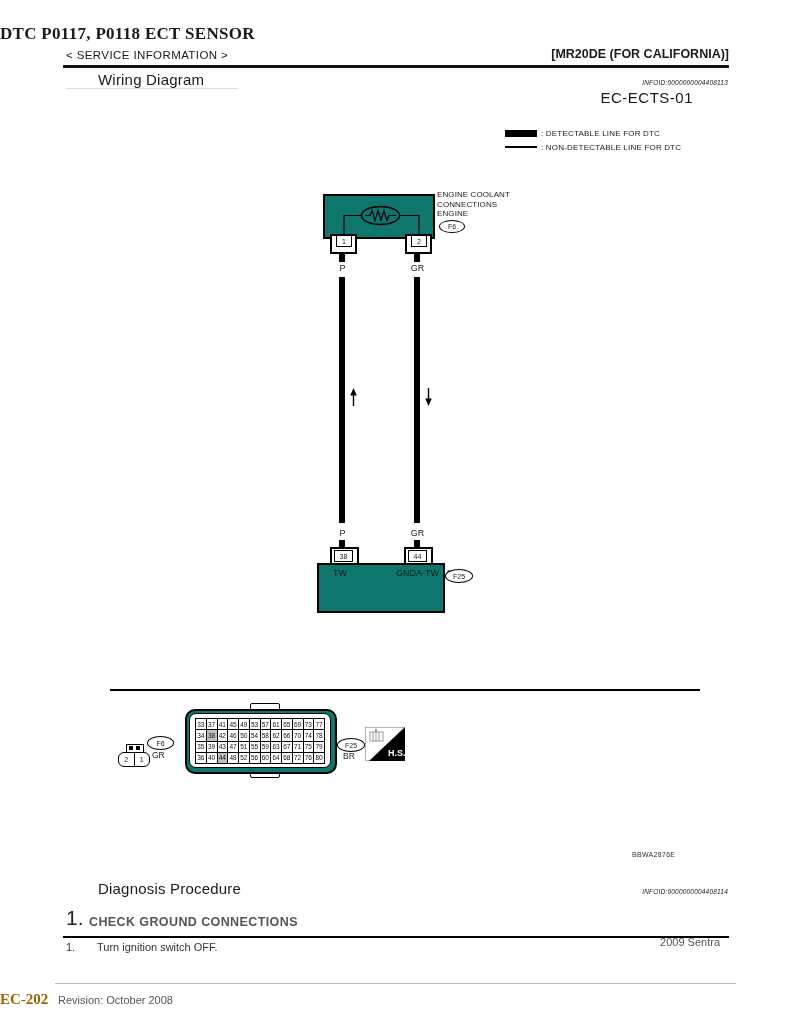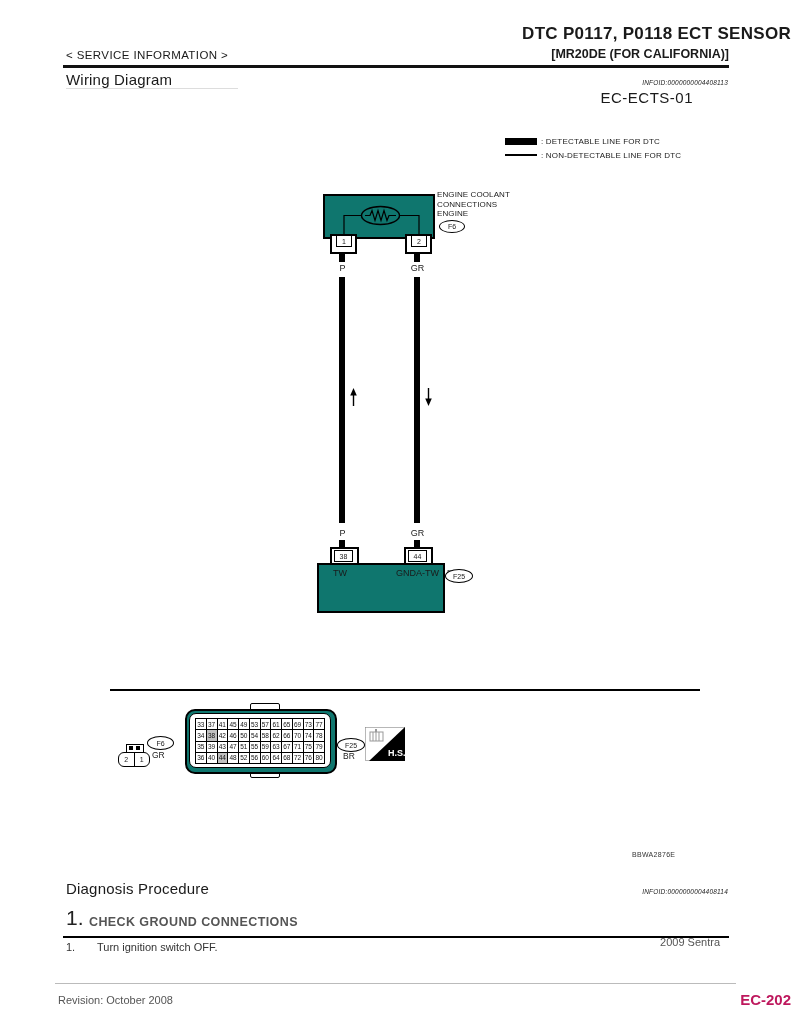--- a/index.html
+++ b/index.html
@@ -2,26 +2,26 @@
 <html><head>
 <meta charset="utf-8">
 <style>
   html,body{margin:0;padding:0;background:#e8e8e8;}
   .page{
     position:relative;width:791px;height:1024px;background:#ffffff;
     font-family:"Liberation Sans", sans-serif;color:#1a1a1a;overflow:hidden;
     margin:0 auto;
   }
   .abs{position:absolute;}
-  .ctr{text-align:right;}
+  .ctr{text-align:left;font-family:Liberation Serif, serif;}
   .doc-title{top:24px;left:0;width:791px;font-size:17px;font-weight:bold;letter-spacing:.3px;}
   .svc-info{top:49px;left:66px;font-size:11.5px;letter-spacing:.4px;}
   .variant{top:47px;right:62px;font-size:12.5px;font-weight:bold;}
   .rule-thick{left:63px;width:666px;height:3px;background:#111;}
-  .sec-head{font-size:15px;letter-spacing:.2px;}
+  .sec-head{font-size:15px;letter-spacing:.2px;margin-left:32px;}
   .infoid{font-size:6.5px;font-style:italic;color:#222;letter-spacing:.2px;}
   .diagram-id{top:89px;font-size:15px;letter-spacing:.5px;}
   .legend-row{display:flex;align-items:center;height:10px;margin-bottom:4px;}
   .legend-bar-thick{width:32px;height:7px;background:#000;margin-right:4px;}
   .legend-bar-thin{width:32px;height:2px;background:#000;margin-right:4px;}
   .legend-label{font-size:8px;letter-spacing:.2px;}
   .box2{border:2px solid #000;background:#0f766e;}
   .box1{border:1px solid #000;background:#fff;}
   .pinhouse{border:2px solid #000;background:#fff;}
   .pinnum{border:1px solid #000;background:#fff;font-size:7px;display:flex;align-items:center;justify-content:center;}
@@ -31,39 +31,39 @@
   .smalltext{font-size:8px;line-height:9.5px;letter-spacing:.1px;}
   .ecm-sig{font-size:9px;}
   .pingrid{display:grid;grid-template-columns:repeat(12,1fr);grid-auto-rows:1fr;gap:1px;background:#000;border:1px solid #000;}
   .pincell{background:#fff;font-size:6.5px;display:flex;align-items:center;justify-content:center;color:#111;}
   .pincell.hl{background:#c0c0c0;}
   .figcode{font-size:7px;color:#333;letter-spacing:.3px;}
   .stepnum{font-size:21px;color:#222;}
   .steptitle{font-size:12.5px;color:#555;letter-spacing:.4px;}
   .substep{font-size:11px;color:#333;}
   .footer-gray{font-size:11px;color:#555;}
-  .footer-page{font-size:15px;font-weight:bold;color:#be185d;}
+  .footer-page{font-size:15px;font-weight:bold;color:#a16207;}
   .thinline{background:#000;}
 </style>
 </head>
 <body>
 
 <div class="page">
 
   <div class="abs ctr doc-title">DTC P0117, P0118 ECT SENSOR</div>
   <div class="abs svc-info">&lt; SERVICE INFORMATION &gt;</div>
   <div class="abs variant">[MR20DE (FOR CALIFORNIA)]</div>
   <div class="abs rule-thick" style="top:65px;"></div>
 
   <div class="abs sec-head" style="top:71px;left:66px;">Wiring Diagram</div>
   <div class="abs" style="top:88px;left:66px;width:172px;height:1px;background:#ddd;"></div>
   <div class="abs infoid" style="top:79px;right:63px;">INFOID:0000000004408113</div>
   <div class="abs diagram-id" style="right:98px;">EC-ECTS-01</div>
 
-  <div class="abs" style="top:136px;left:505px;">
+  <div class="abs" style="top:128px;left:505px;">
     <div class="legend-row">
       <span class="legend-bar-thick"></span>
       <span class="legend-label">: DETECTABLE LINE FOR DTC</span>
     </div>
     <div class="legend-row">
       <span class="legend-bar-thin"></span>
       <span class="legend-label">: NON-DETECTABLE LINE FOR DTC</span>
     </div>
   </div>
 

